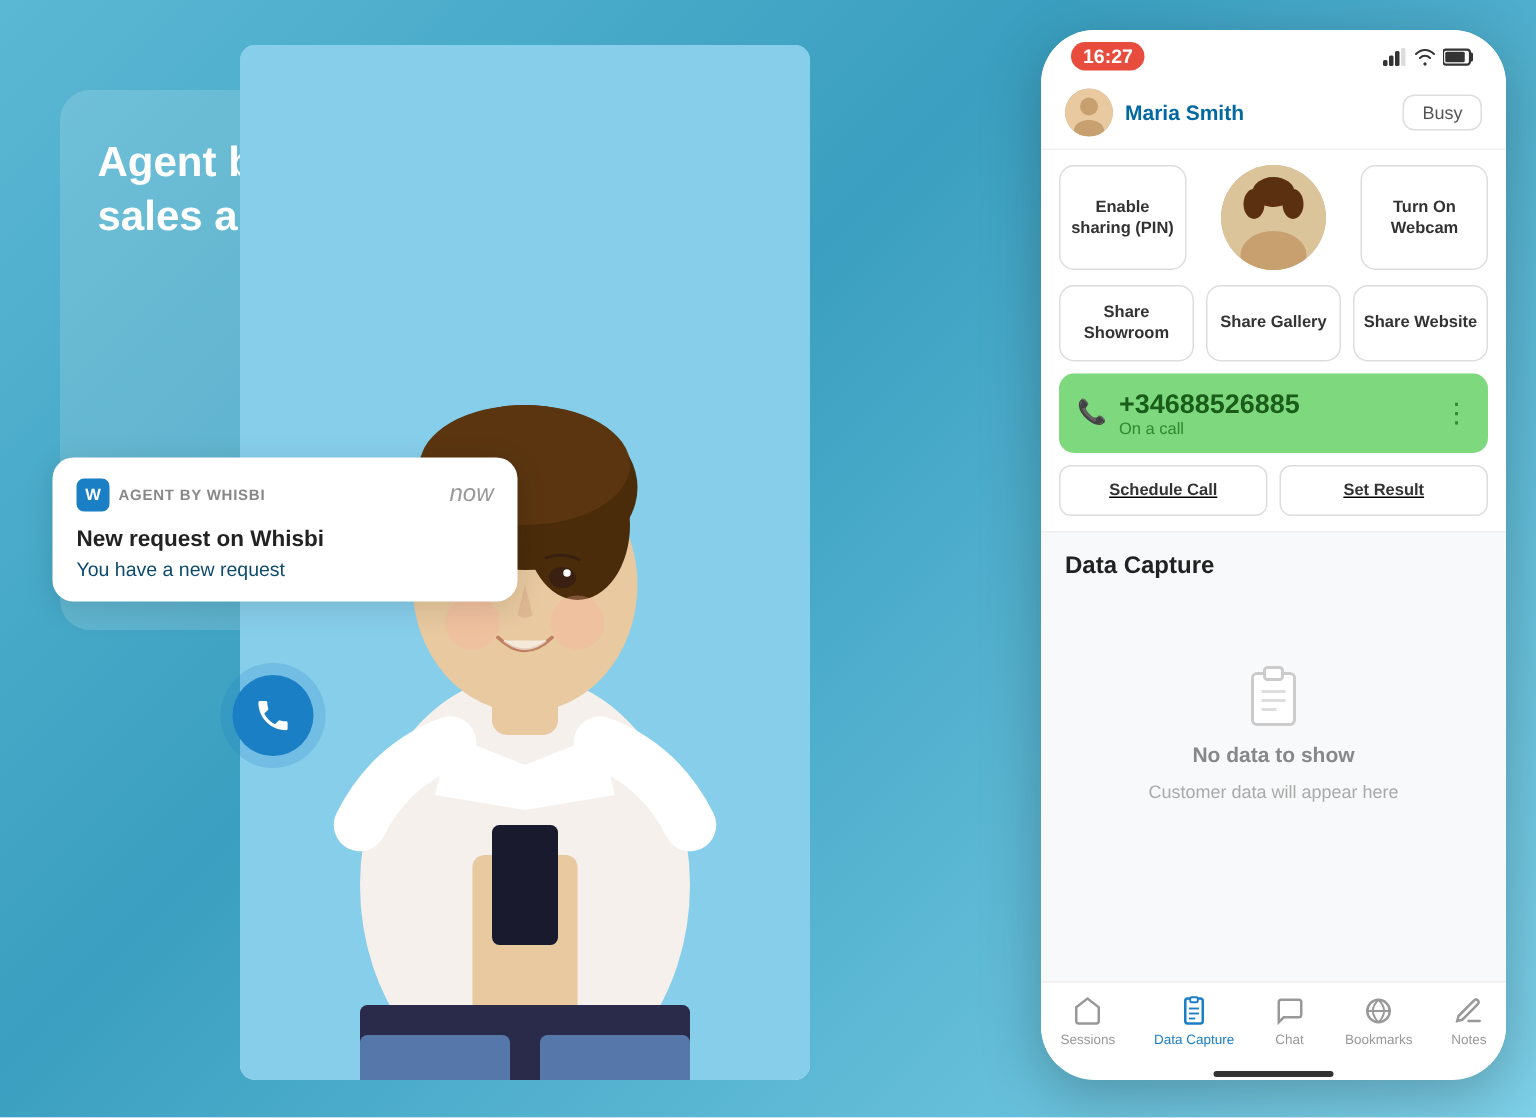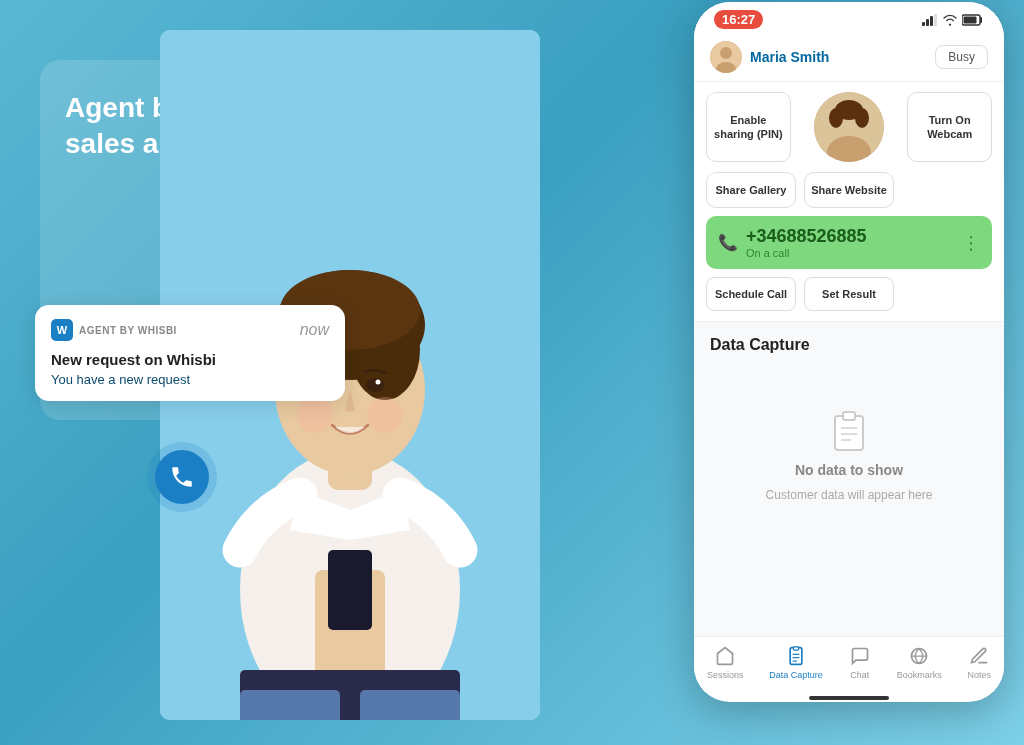--- a/index.html
+++ b/index.html
@@ -153,21 +153,21 @@
       position: relative;
       display: flex;
       align-items: flex-end;
       justify-content: center;
     }
 
     
     .phone-frame {
       position: absolute;
       right: 20px;
-      top: 2px;
+      top: 20px;
       width: 310px;
       height: 700px;
       background: white;
       border-radius: 36px;
       box-shadow: 0 10px 40px rgba(0,0,0,0.25);
       overflow: hidden;
       display: flex;
       flex-direction: column;
     }
 
@@ -325,24 +325,25 @@
 
     .call-menu-dots {
       color: #2d8a2d;
       font-size: 18px;
       cursor: pointer;
     }
 
     
     .action-buttons-row {
       display: grid;
-      grid-template-columns: 1fr 1fr 1fr;
+      grid-template-columns: 1fr 1fr;
       gap: 8px;
       padding: 0 12px 10px;
       background: white;
+      text-decoration: underline;
     }
 
     .session-btn {
       border: 1px solid #ddd;
       border-radius: 8px;
       padding: 10px 4px;
       text-align: center;
       font-size: 11px;
       font-weight: 600;
       color: #333;
@@ -592,20 +593,21 @@
             <ellipse cx="35" cy="18" rx="14" ry="10" fill="#5a3010"></ellipse>
             <ellipse cx="22" cy="26" rx="7" ry="10" fill="#5a3010"></ellipse>
             <ellipse cx="48" cy="26" rx="7" ry="10" fill="#5a3010"></ellipse>
           </svg>
         </div>
       </div>
       <button class="action-btn">Turn On Webcam</button>
     </div>
 
     <div class="action-row2">
+      <button class="action-btn">Share Showroom</button>
       <button class="action-btn">Share Gallery</button>
       <button class="action-btn">Share Website</button>
     </div>
 
     <div class="call-banner">
       <div class="call-info">
         <span class="call-icon">📞</span>
         <div>
           <div class="call-number">+34688526885</div>
           <div class="call-status">On a call</div>

